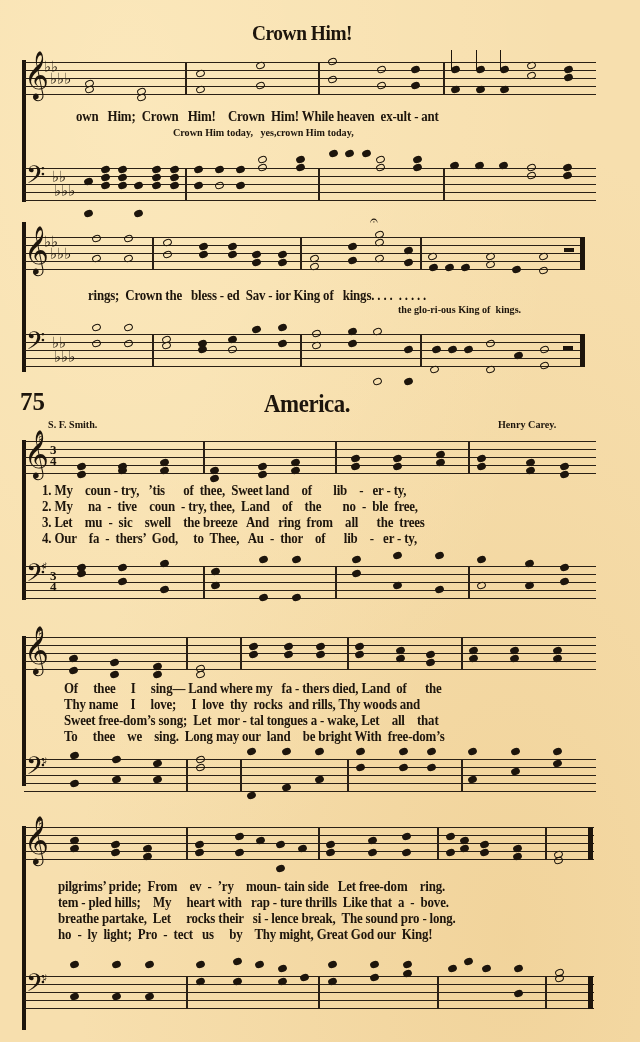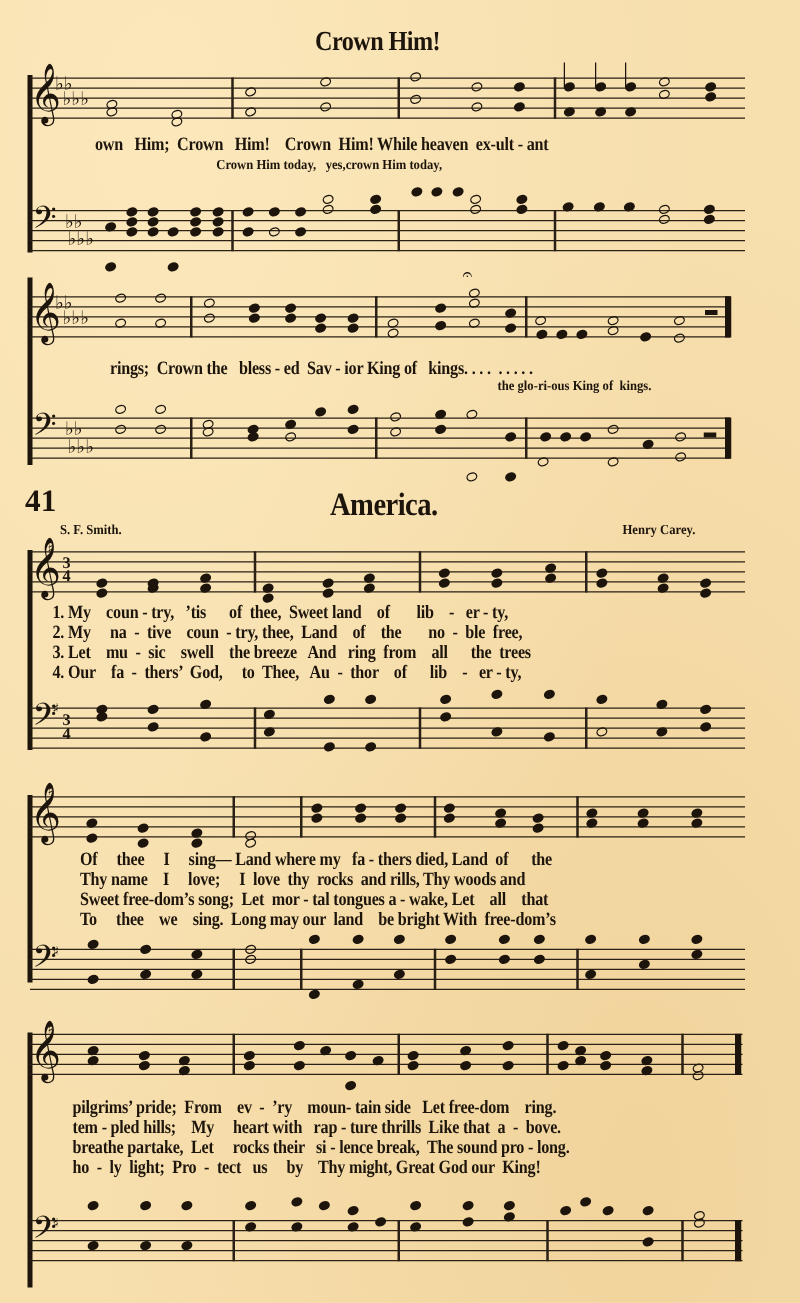--- a/index.html
+++ b/index.html
@@ -230,21 +230,21 @@
 <div class="note" style="left:448px; top:346px;"></div>
 <div class="note" style="left:464px; top:346px;"></div>
 <div class="note open" style="left:486px; top:340px;"></div>
 <div class="note" style="left:514px; top:352px;"></div>
 <div class="note open" style="left:540px; top:346px;"></div>
 <div class="note open" style="left:540px; top:362px;"></div>
 <div class="note open" style="left:430px; top:366px;"></div>
 <div class="note open" style="left:486px; top:366px;"></div>
 <div class="rest" style="left:563px; top:346px;"></div>
 
-<div class="abs hymn-num" style="left:20px; top:388px;">41</div>
+<div class="abs hymn-num" style="left:20px; top:388px;">75</div>
 <div class="abs title" style="left:264px; top:389px; font-size:26px;">America.</div>
 <div class="abs credit" style="left:48px; top:418px;">S. F. Smith.</div>
 <div class="abs credit" style="left:498px; top:418px;">Henry Carey.</div>
 
 <div class="system-bar" style="left:22px; top:440px; height:160px;"></div>
 <div class="staff" style="left:24px; top:441px; width:572px;">
   <div class="line" style="top:0"></div>
     <div class="line" style="top:8px"></div>
     <div class="line" style="top:16px"></div>
     <div class="line" style="top:24px"></div>

